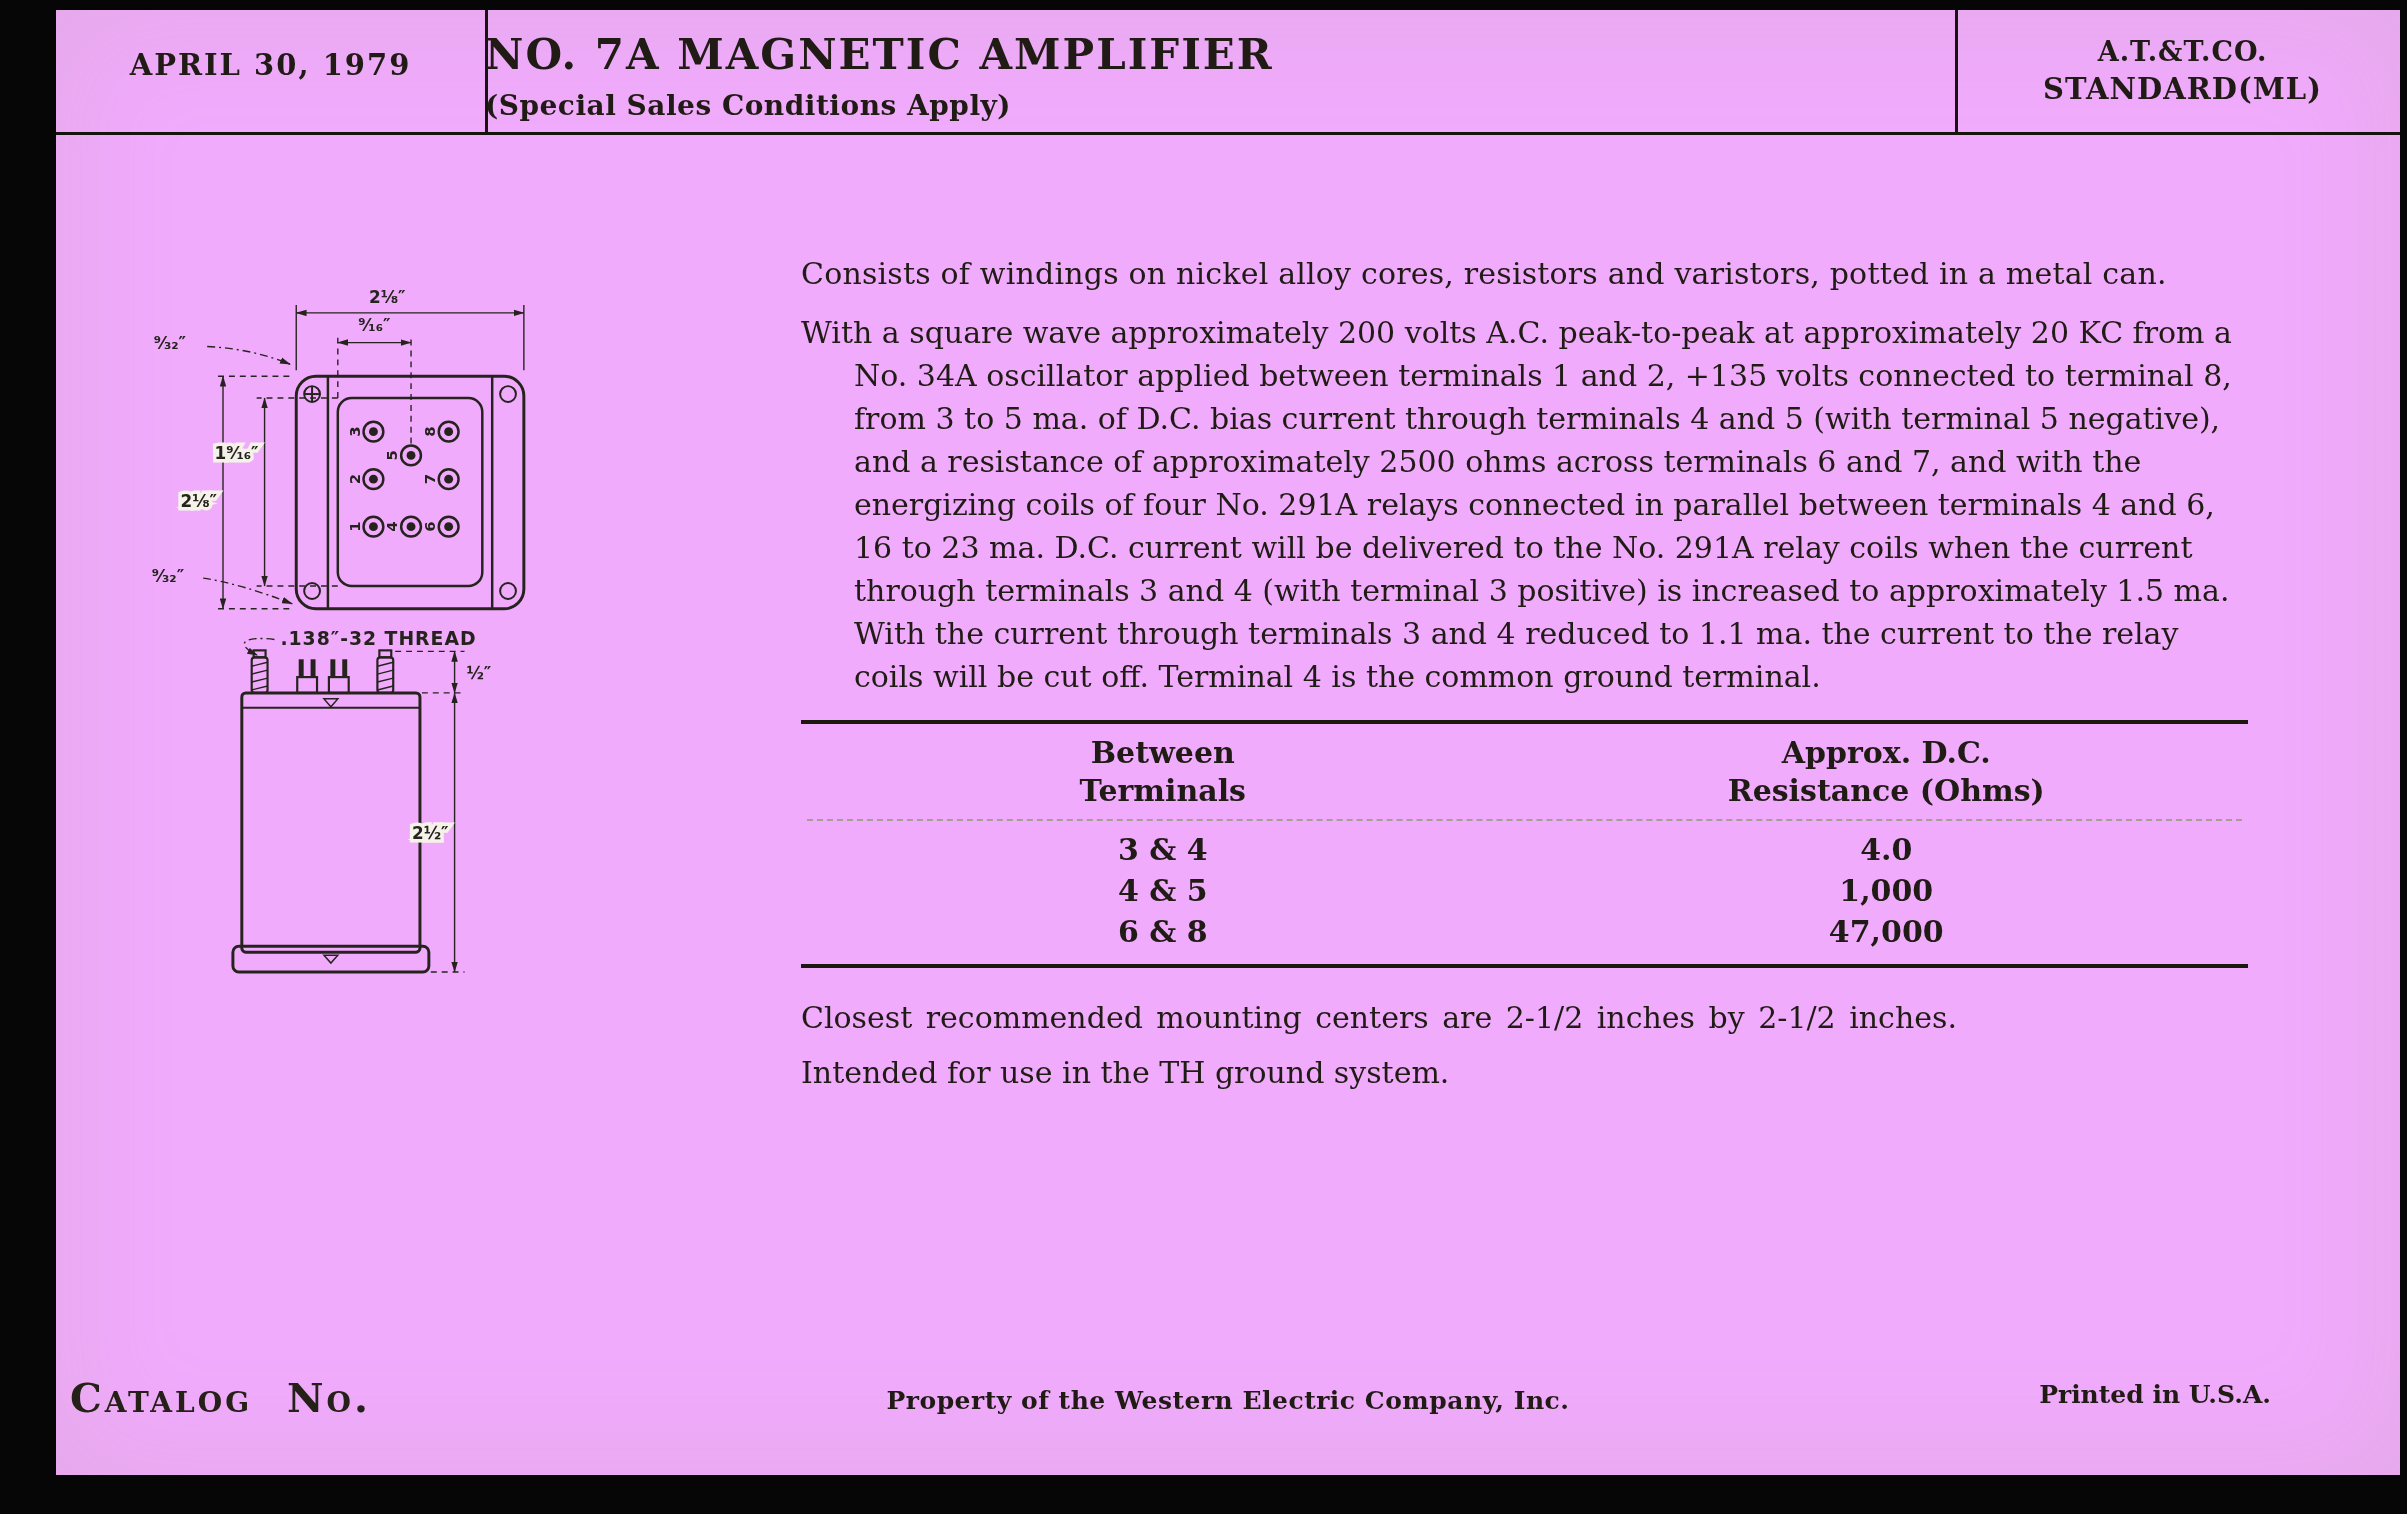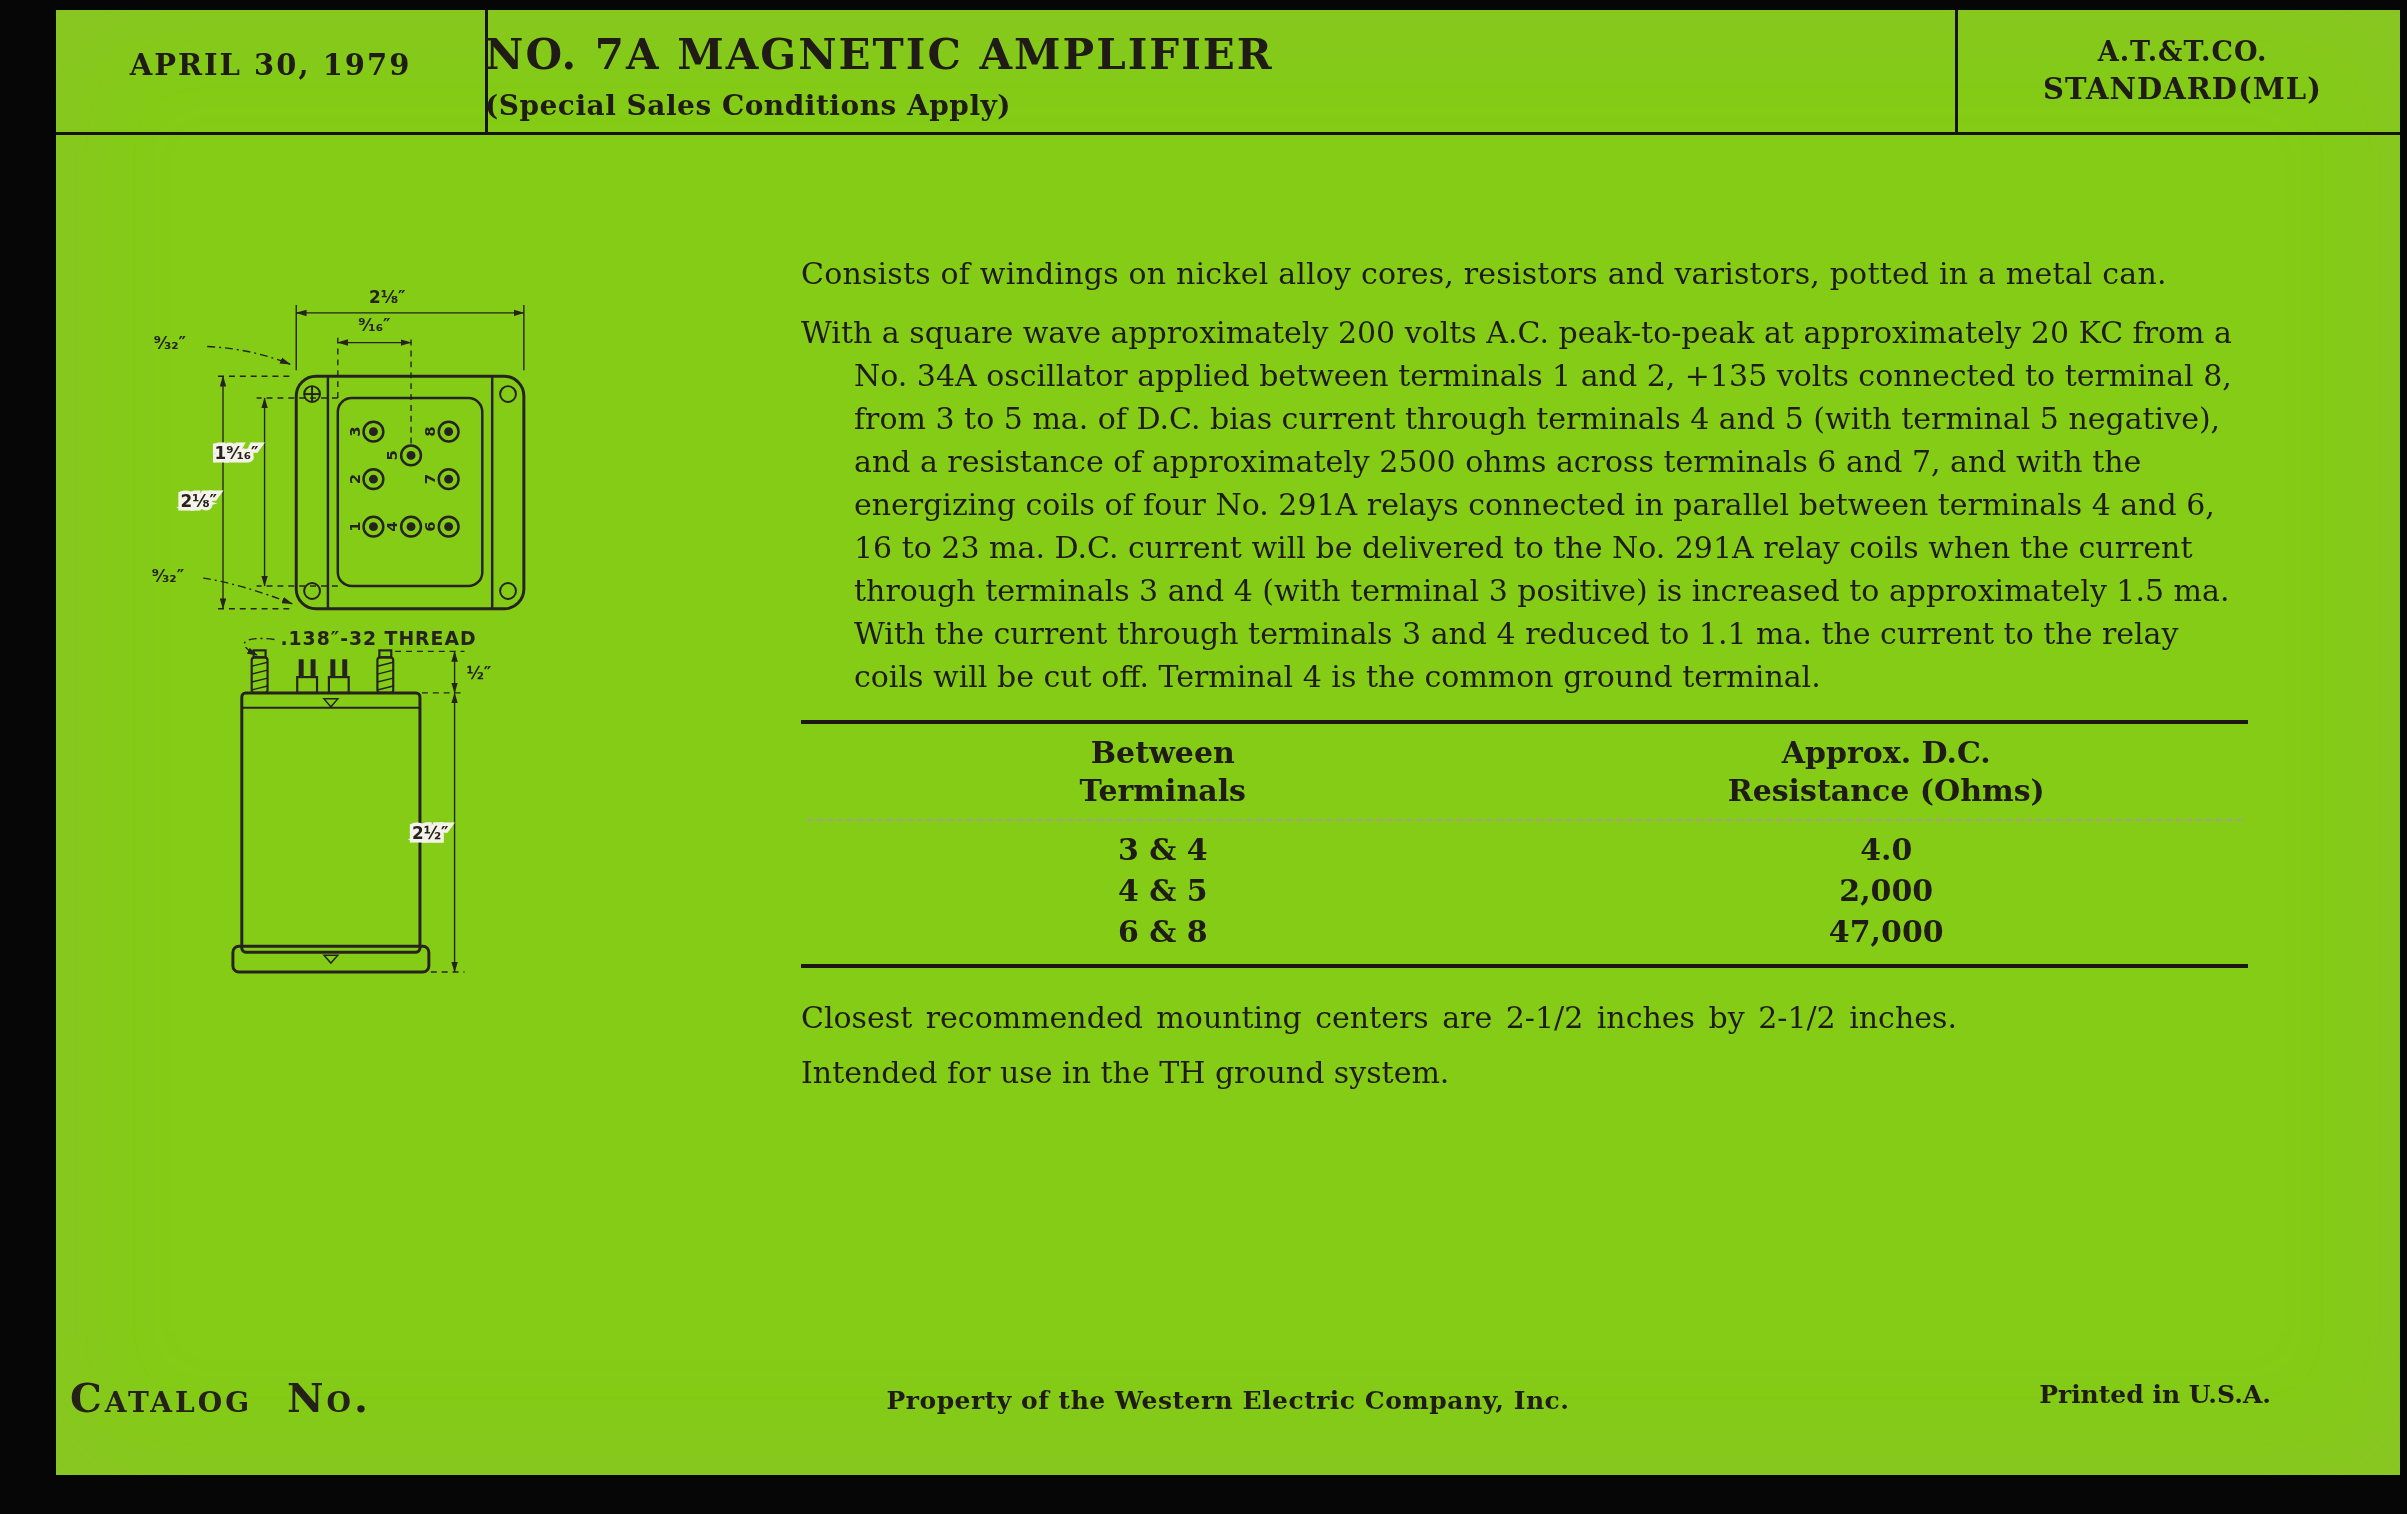--- a/index.html
+++ b/index.html
@@ -3,21 +3,21 @@
 <meta charset="utf-8">
 <style>
   * { margin:0; padding:0; box-sizing:border-box; }
   html, body { width:2408px; height:1515px; background:#060606; }
   body { font-family:"DejaVu Serif", serif; color:#201c15; }
 
   .canvas { position:relative; width:2408px; height:1515px; background:#060606; overflow:hidden; }
 
   .paper {
     position:absolute; left:56px; top:10px; right:8px; bottom:40px;
-    background:#84cc16;
+    background:#f0abfc;
     box-shadow: inset 0 0 119px rgba(170,158,130,0.18);
   }
 
   
   .hdr-rule { position:absolute; left:0; top:122px; width:100%; height:3px; background:#17140e; }
   .vrule { position:absolute; top:0; width:3px; height:122px; background:#17140e; }
   .vrule.left  { left:429px; }
   .vrule.right { left:1899px; }
 
   .hdr-date {
@@ -249,21 +249,21 @@
             <div>Resistance (Ohms)</div>
           </div>
         </div>
         <div class="t-divider"></div>
         <div class="t-row">
           <div class="t-col">3 &amp; 4</div>
           <div class="t-col">4.0</div>
         </div>
         <div class="t-row">
           <div class="t-col">4 &amp; 5</div>
-          <div class="t-col">2,000</div>
+          <div class="t-col">1,000</div>
         </div>
         <div class="t-row">
           <div class="t-col">6 &amp; 8</div>
           <div class="t-col">47,000</div>
         </div>
       </div>
 
       <p class="note first">Closest recommended mounting centers are 2-1/2 inches by 2-1/2 inches.</p>
       <p class="note">Intended for use in the TH ground system.</p>
     </div>

